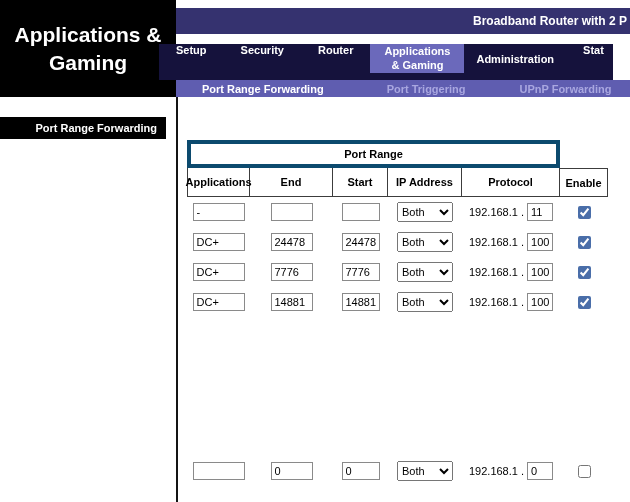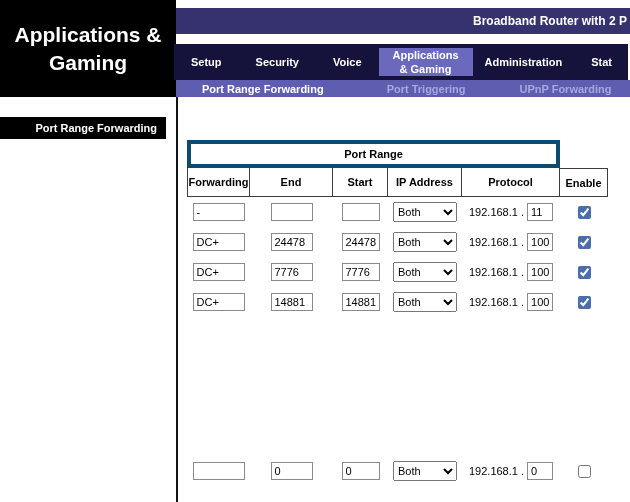--- a/index.html
+++ b/index.html
@@ -18,22 +18,22 @@
     padding: 0 14px;
   }
   .topbar {
     position: absolute; left: 176px; top: 8px; width: 454px; height: 26px;
     background: #35326f; color: #fff;
     display: flex; align-items: center; justify-content: flex-end;
     font-size: 12px; font-weight: bold; padding-right: 3px;
     overflow: hidden; white-space: nowrap;
   }
   .navbar {
-    position: absolute; left: 174px; top: 44px; width: 454px; height: 36px;
-    background: #15123c; display: flex; align-items: center; overflow: hidden;
+    position: absolute; left: 159px; top: 44px; width: 454px; height: 36px;
+    background: #15123c; display: flex; align-items: flex-start; overflow: hidden;
   }
   .tab {
     display: flex; align-items: center; padding: 0 17px;
     color: #fff; font-size: 11px; font-weight: bold; white-space: nowrap; cursor: pointer;
   }
   .tab:nth-child(5) { padding: 9px 12px; }
   .tab.active {
     width: 110px; padding: 0 14px; background: #6b69bb;
     text-align: center; justify-content: center; white-space: normal; line-height: 1.3;
   }
@@ -73,40 +73,40 @@
   .h.enable { border-top: 1px solid #3c3c3c; }
   .c { height: 30px; display: flex; align-items: center; justify-content: center; font-size: 11px; }
   input[type=text] {
     height: 18px; border: 1px solid #8a8a8a; font-size: 11px;
     font-family: inherit; padding: 0 3px; background: #fff;
   }
   .app-input { width: 52px; }
   .start-input { width: 42px; }
   .end-input { width: 38px; }
   .ip-input { width: 26px; }
-  select { width: 64px; height: 20px; font-size: 11px; font-family: inherit; }
+  select { width: 56px; height: 20px; font-size: 11px; font-family: inherit; }
   .ip-prefix { margin-right: 3px; color: #000; }
   #bottom-grid { margin-top: 139px; }
   input[type=checkbox] { width: 13px; height: 13px; accent-color: #4a6ea9; }
 </style>
 </head>
 <body>
 
 <div class="brand-panel">
   <span>Applications &amp; Gaming</span>
 </div>
 
 <div class="topbar">
   <span>Broadband Router with 2 P</span>
 </div>
 
 <div class="navbar">
     <div class="tab">Setup</div>
     <div class="tab">Security</div>
-    <div class="tab">Voice</div>
+    <div class="tab">Router</div>
     <div class="tab active">Applications &amp; Gaming</div>
     <div class="tab">Administration</div>
     <div class="tab">Stat</div>
   </div>
 
 <div class="subnav">
     <div class="subnav-item active">Port Range Forwarding</div>
     <div class="sep"></div>
     <div class="subnav-item">Port Triggering</div>
     <div class="sep"></div>
@@ -116,21 +116,21 @@
 <div class="content-divider"></div>
 
 <div class="sidebar-label">
   <span>Port Range Forwarding</span>
 </div>
 
 <div class="content">
   <div class="grid" id="main-grid">
     <div class="banner">Port Range</div>
     <div class="banner-spacer"></div>
-    <div class="h first">Forwarding</div>
+    <div class="h first">Applications</div>
     <div class="h">End</div>
     <div class="h">Start</div>
     <div class="h">IP Address</div>
     <div class="h">Protocol</div>
     <div class="h enable">Enable</div>
 
   <div class="c">
     <input type="text" class="app-input" value="-" style="">
   </div>
   <div class="c">

